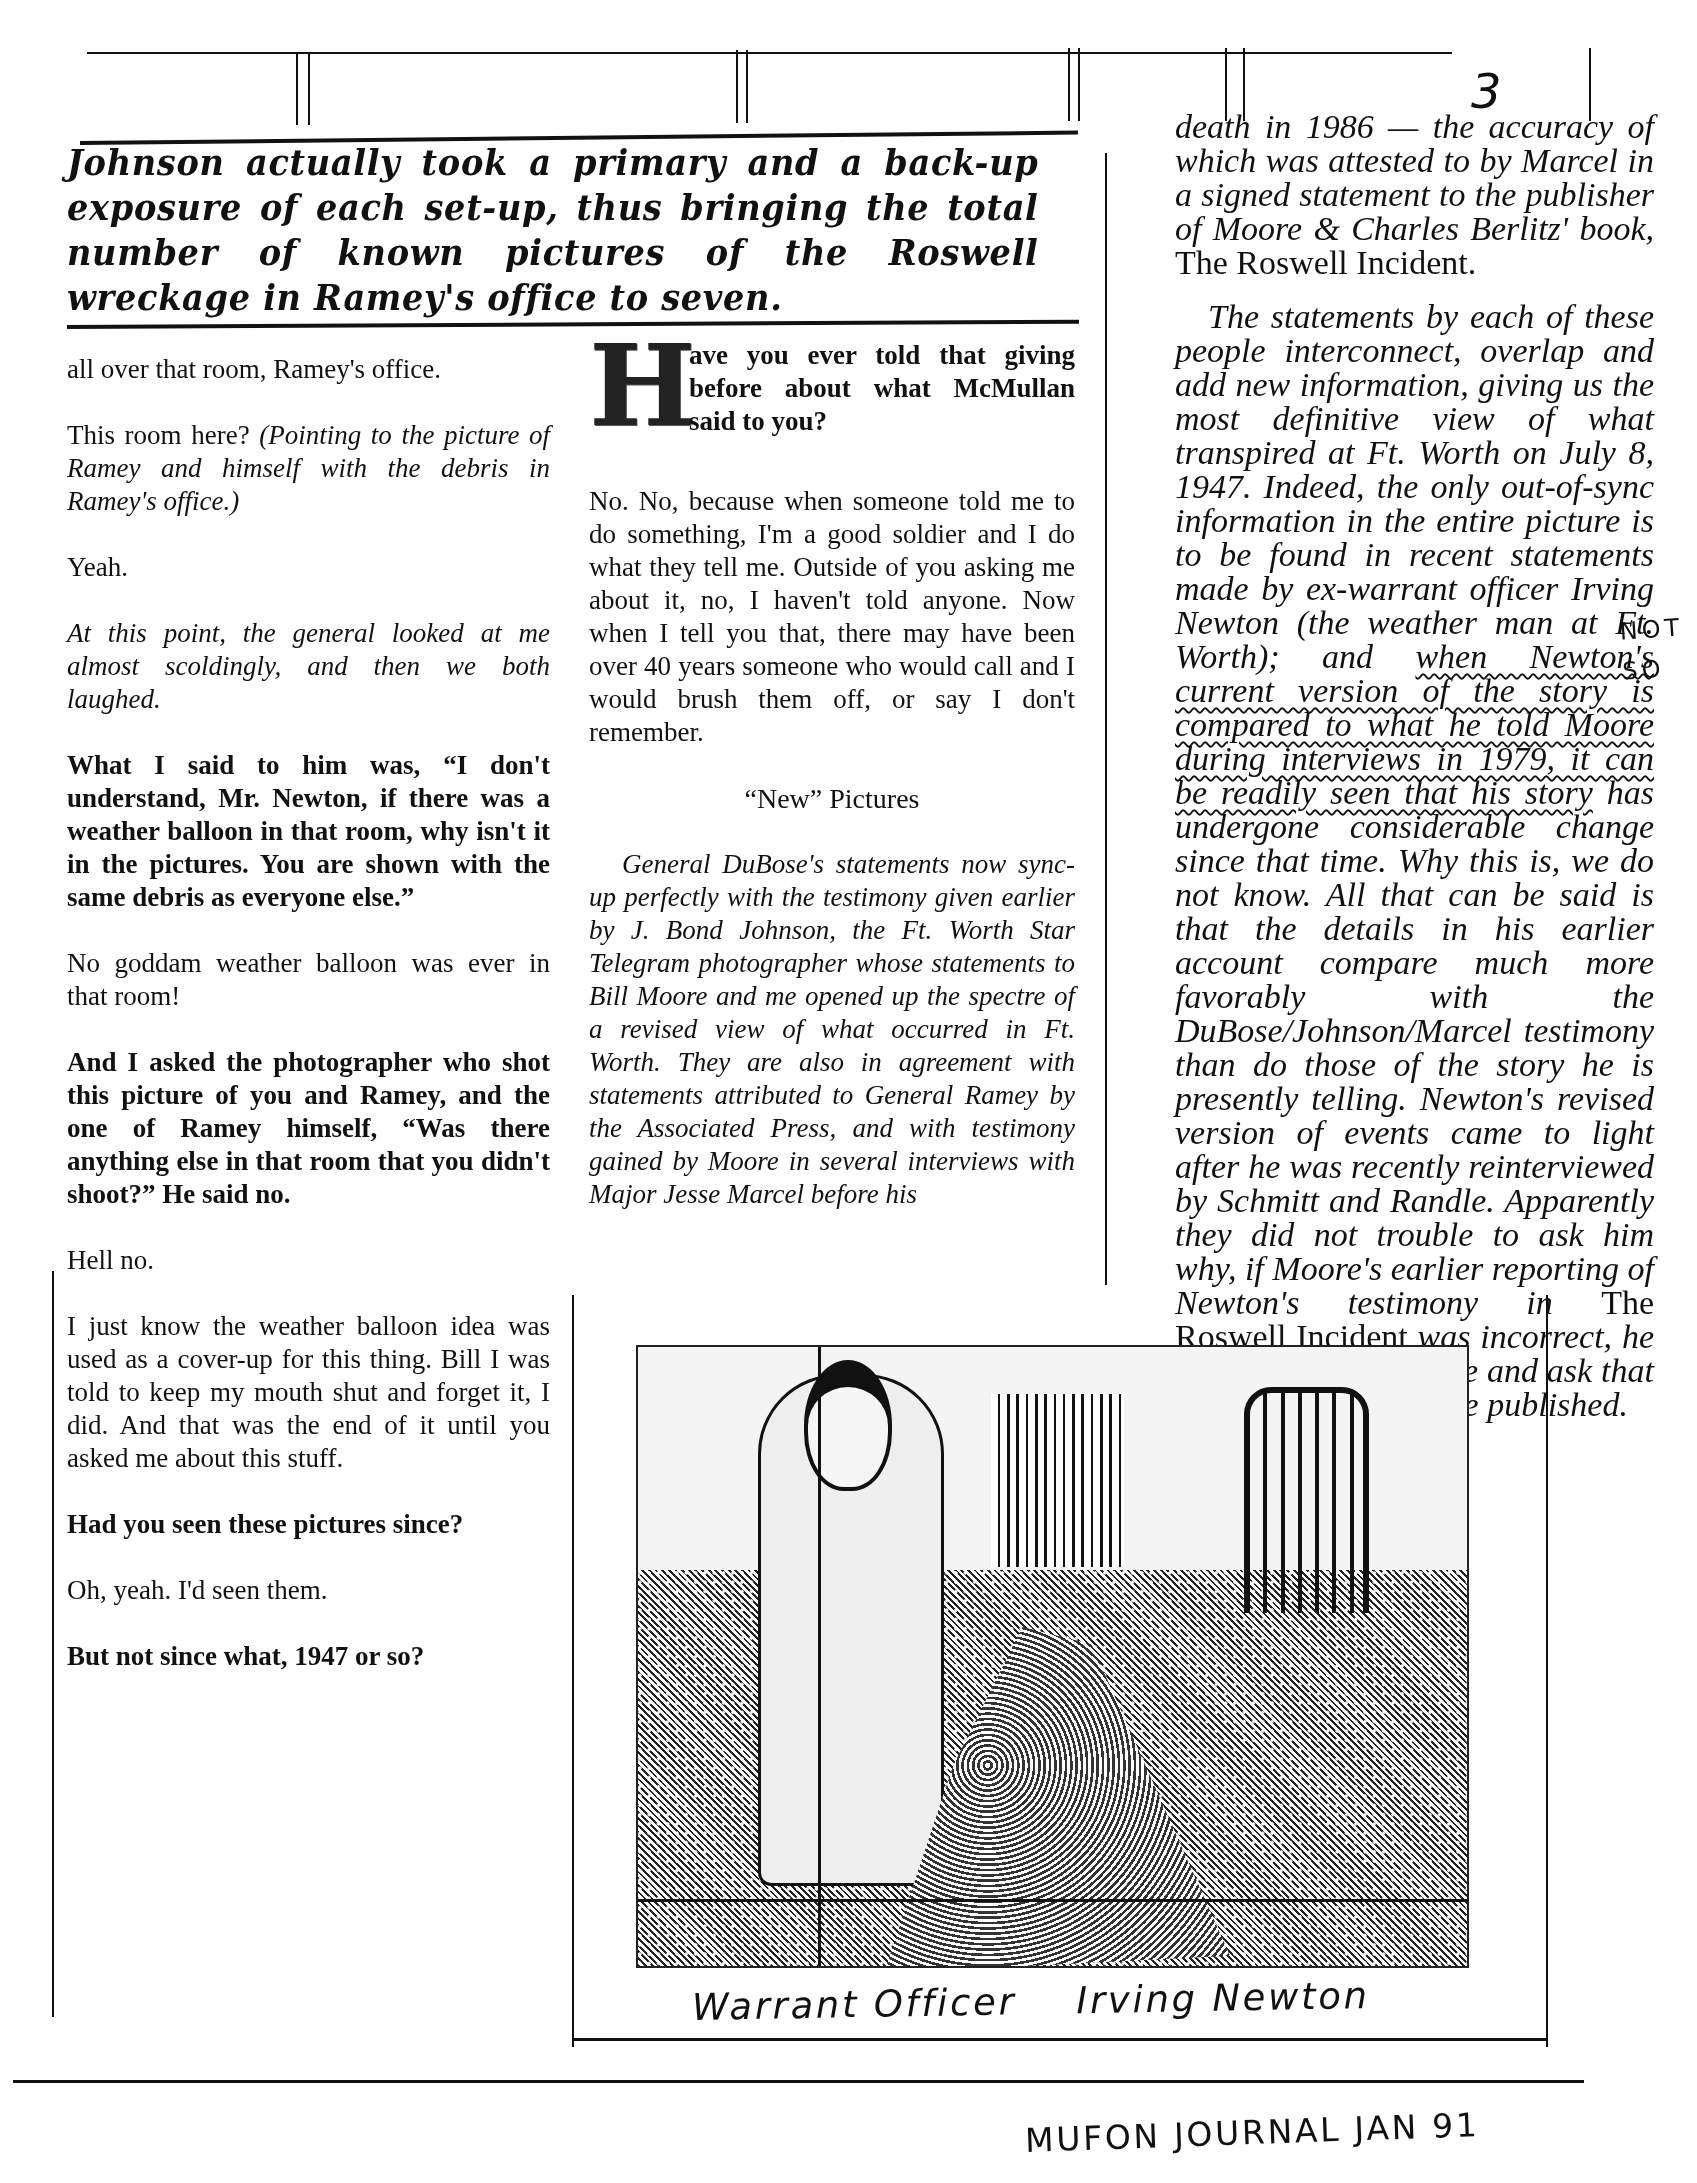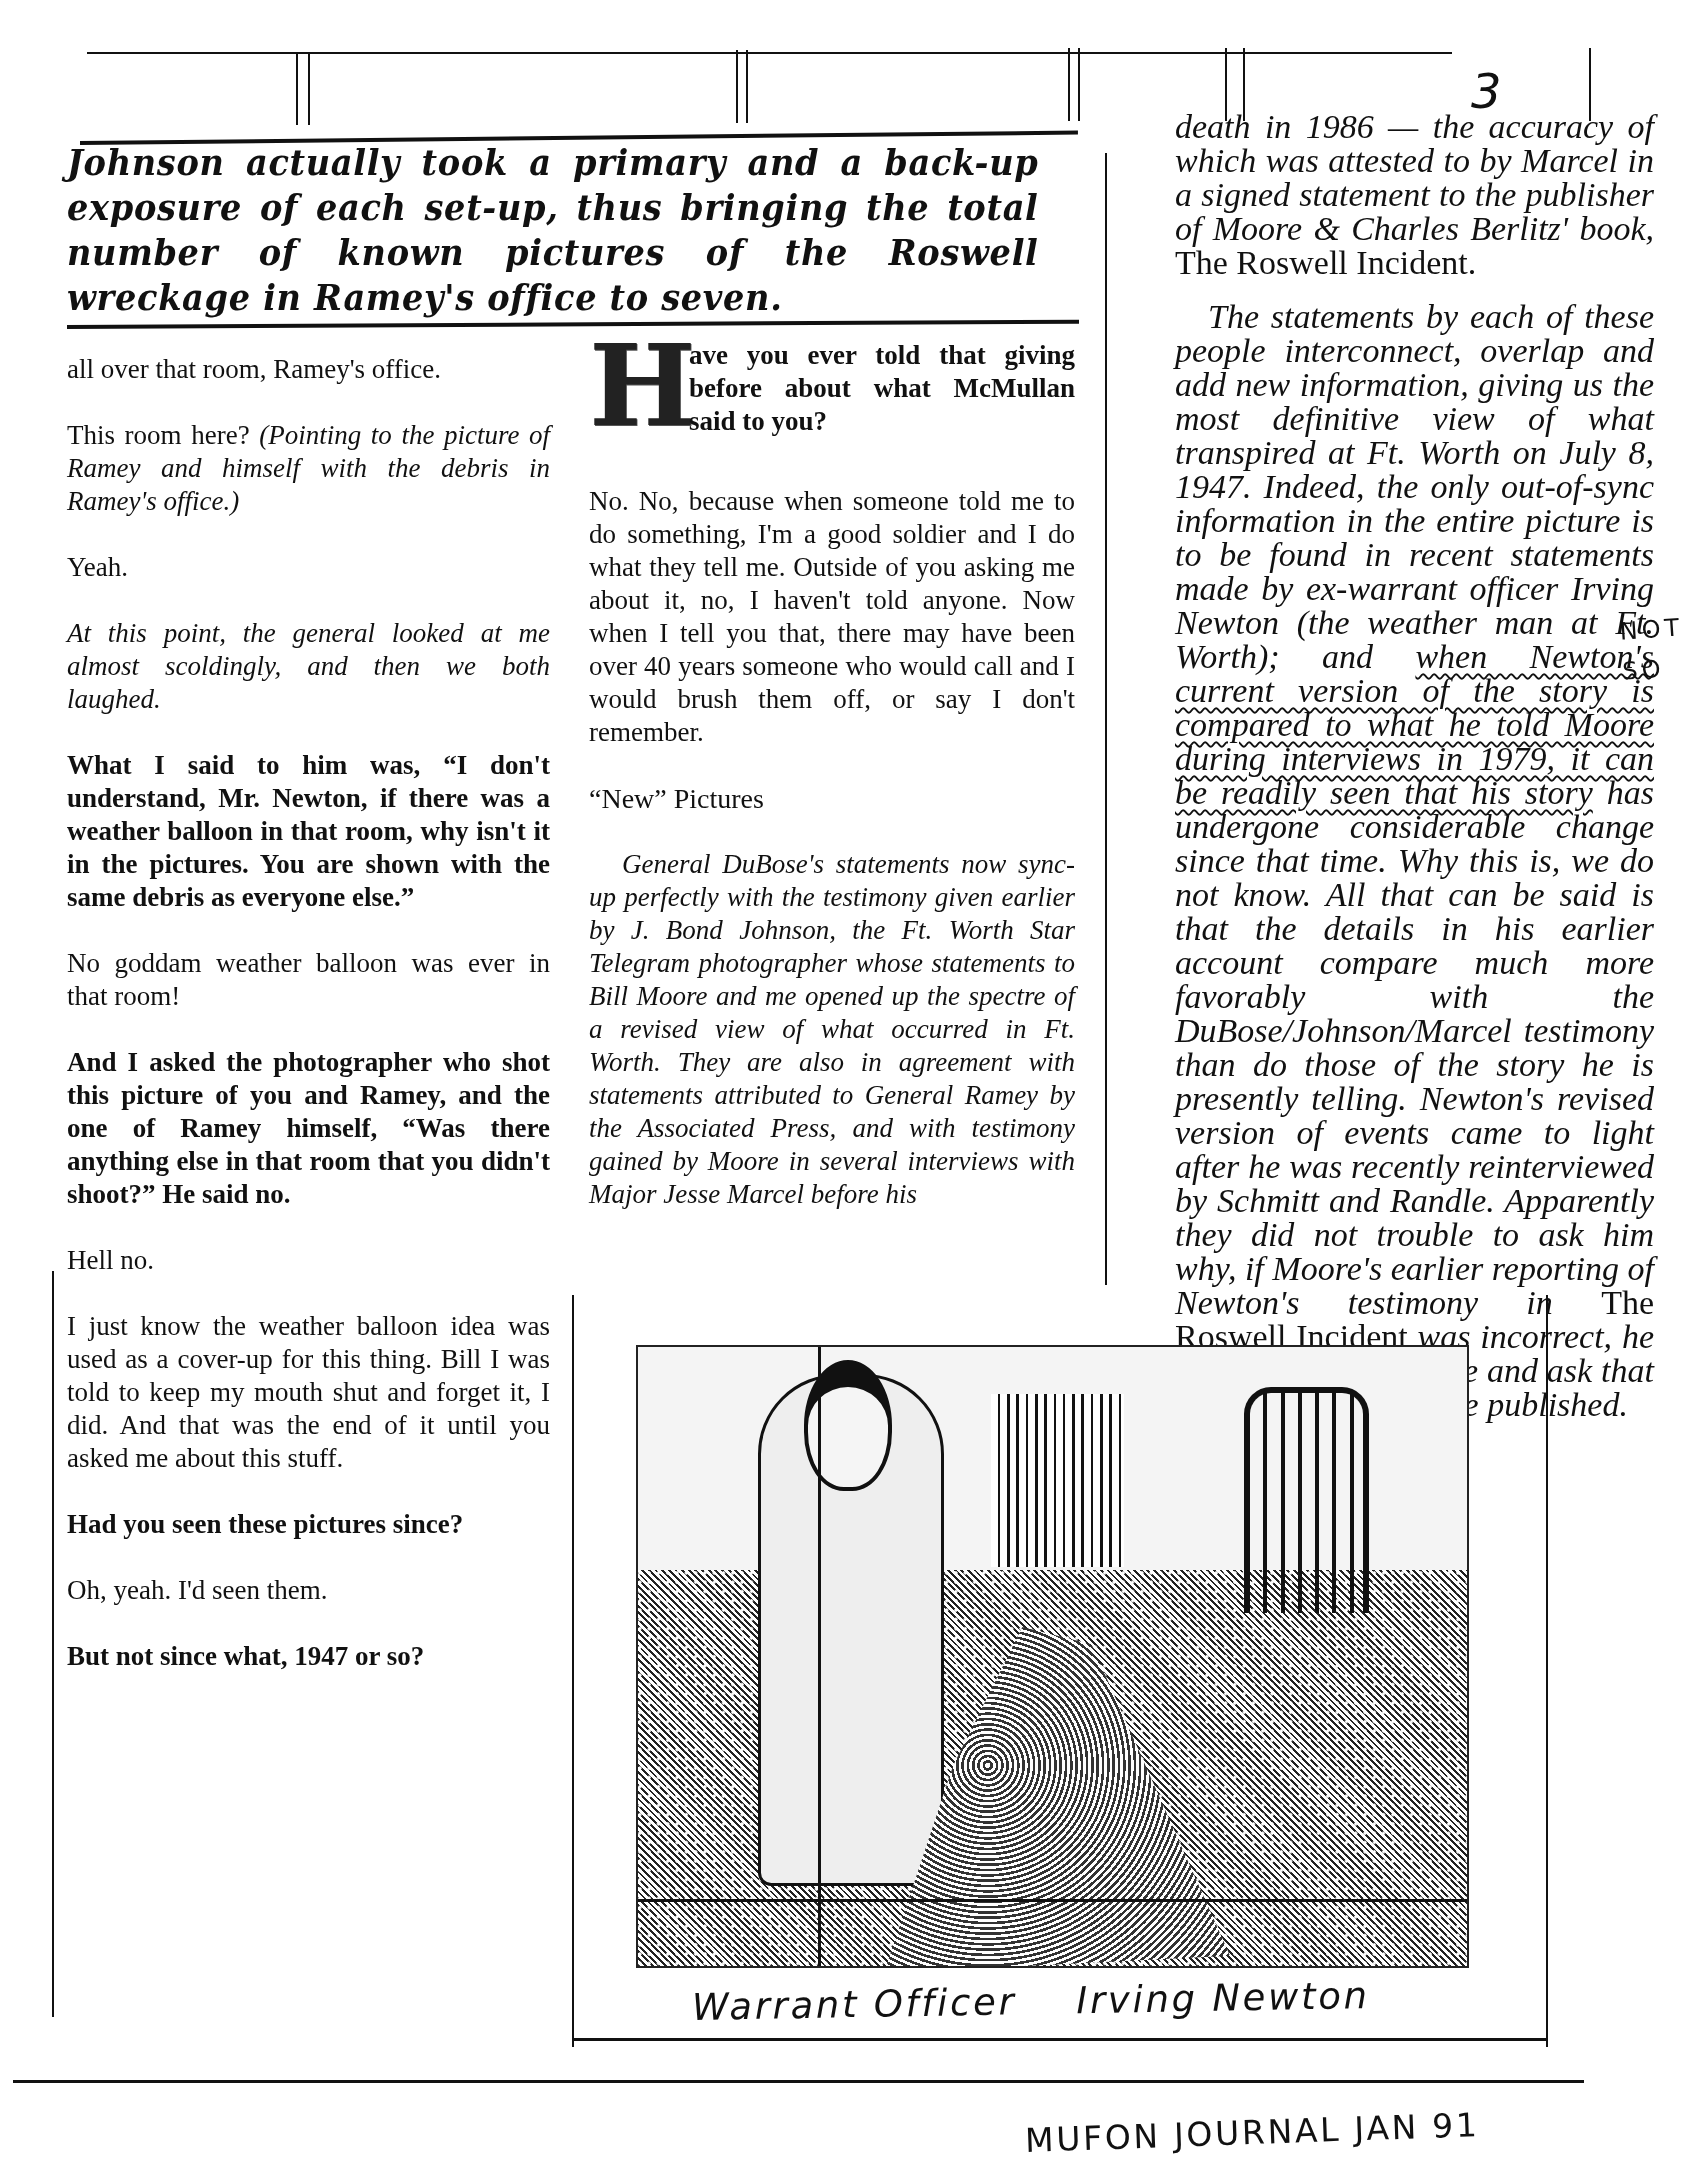--- a/index.html
+++ b/index.html
@@ -12,21 +12,21 @@
   .it { font-style: italic; }
   .left-col { left: 67px; top: 353px; width: 483px; }
   .mid-col { left: 589px; top: 339px; width: 486px; }
   .right-col { left: 1175px; top: 110px; width: 479px; font-style: italic; font-size: 34px; line-height: 34px; }
   .right-col p { margin: 0; }
   .right-col .indent { text-indent: 33px; margin-top: 20px; }
   .right-col .roman { font-style: normal; }
   .dropcap-wrap { display: flex; align-items: flex-start; margin-bottom: 47px; }
   .dropcap { font-family: "DejaVu Serif", serif; font-weight: bold; font-size: 113px; line-height: 93px; width: 100px; height: 97px; color: #222; text-shadow: 0.7px 0.7px 0 #555; }
   .dropcap-text { flex: 1; font-weight: bold; font-size: 27px; line-height: 33px; }
-  .subhead { text-align: left; font-size: 28px; margin: 14px 0 33px 0; }
+  .subhead { text-align: center; font-size: 28px; margin: 14px 0 33px 0; }
   .mid-col .lead { text-indent: 33px; font-style: italic; }
   .underline { text-decoration: underline; text-decoration-thickness: 2px; text-decoration-style: wavy; text-underline-offset: 5.3px; }
   .photo { position: absolute; left: 636px; top: 1345px; width: 829px; height: 619px; background:
       radial-gradient(circle at 20% 30%, #fff 0 1.3px, transparent 2px) 0 0/9.3px 9.3px,
       repeating-linear-gradient(45deg, #222 0 2px, #fff 2px 4.7px),
       #555; border: 2px solid #222; overflow: hidden; }
   .photo .wall { position: absolute; left: 0; top: 0; width: 100%; height: 36%; background: #f4f4f4; }
   .photo .radiator { position: absolute; left: 353px; top: 47px; width: 133px; height: 173px; background: repeating-linear-gradient(90deg, #fff 0 6.7px, #111 6.7px 9.3px); }
   .photo .chair { position: absolute; left: 606px; top: 40px; width: 113px; height: 220px; border: 6.7px solid #111; border-bottom: none; border-radius: 27px 27px 0 0; background: repeating-linear-gradient(90deg, transparent 0 13.3px, #111 13.3px 17.3px); }
   .photo .man { position: absolute; left: 120px; top: 27px; width: 180px; height: 506px; background: #eee; border: 3.3px solid #111; border-radius: 80px 80px 13.3px 13.3px; }

